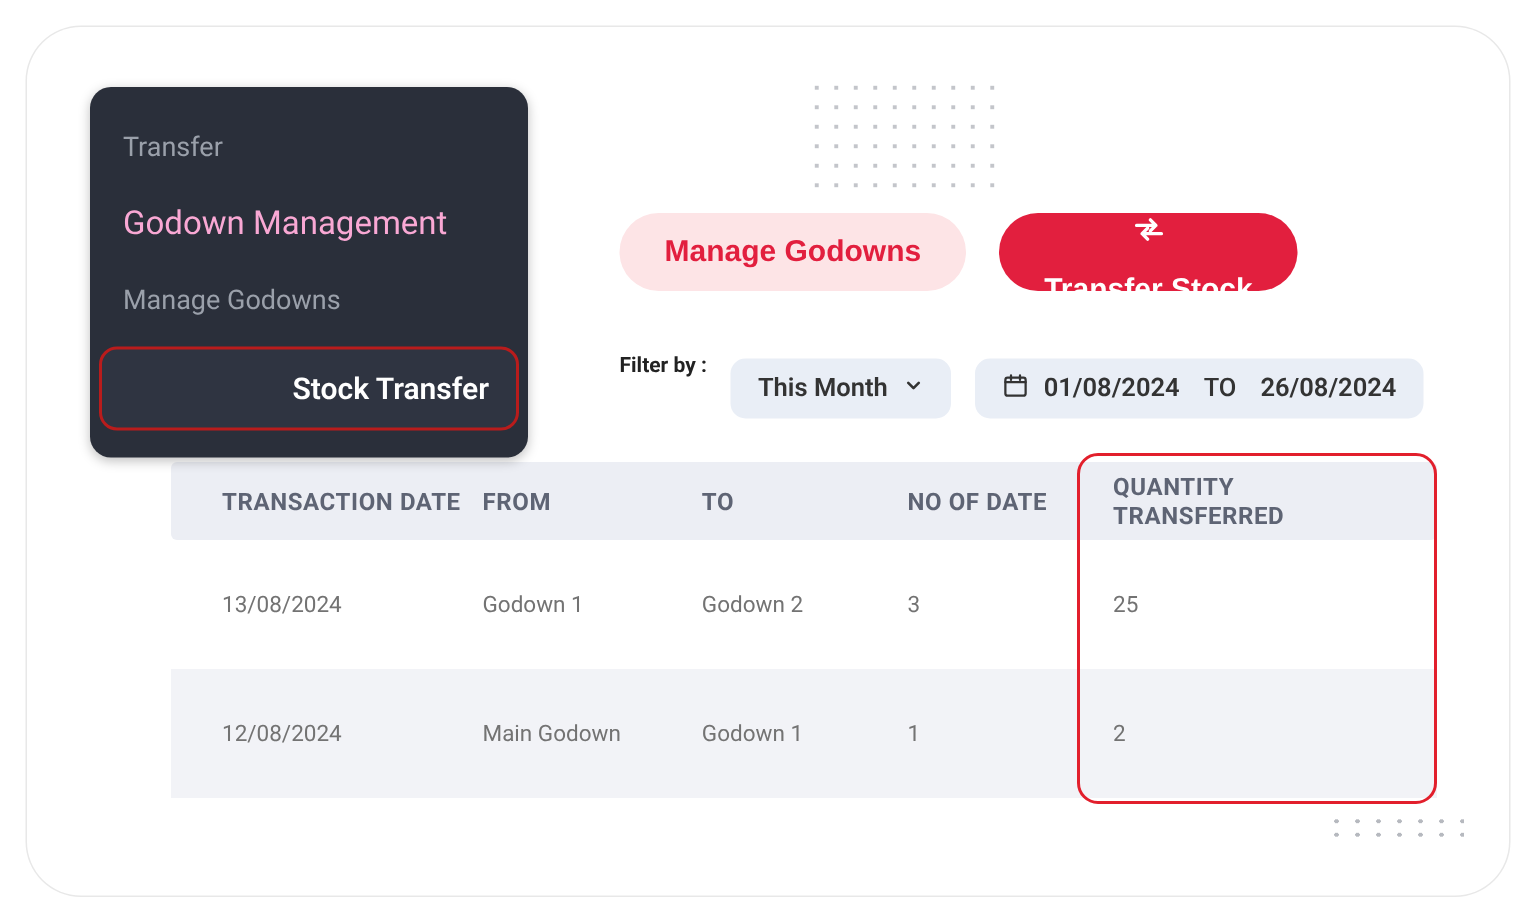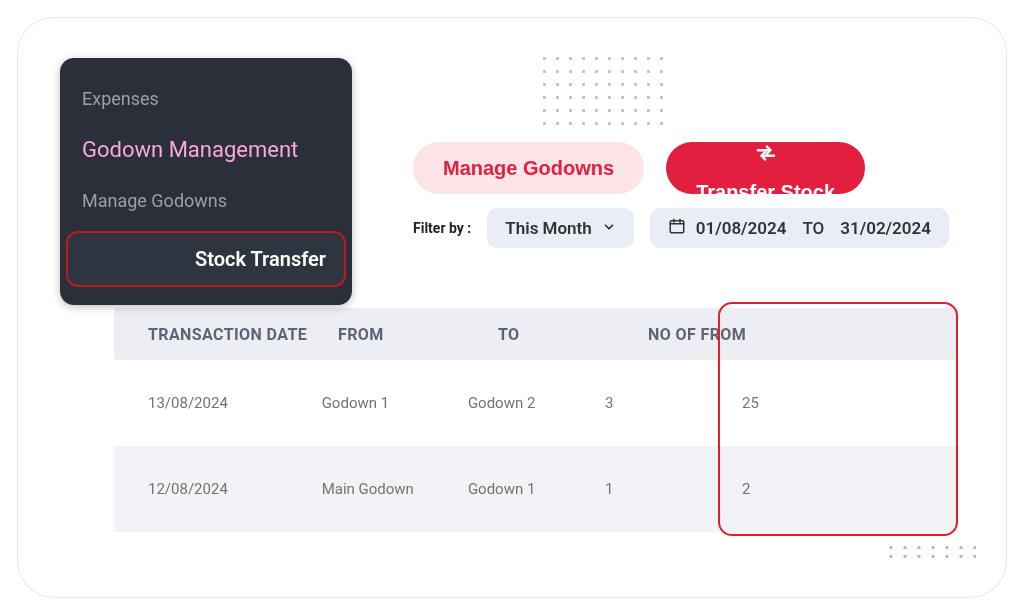--- a/index.html
+++ b/index.html
@@ -121,20 +121,21 @@
     display: inline-flex;
     align-items: center;
     gap: 10px;
     height: 40px;
     padding: 0 18px;
     background: #e9eef6;
     border-radius: 10px;
     font-size: 17px;
     font-weight: 600;
     color: #333;
+    margin-top: 31px;
   }
   .pill .chev svg { width: 14px; height: 14px; }
   .pill .cal svg { width: 18px; height: 18px; }
   .pill .to { margin: 0 6px; font-weight: 500; }
 
   
   .table-wrap {
     position: absolute;
     left: 96px; top: 290px;
     width: 844px;
@@ -180,21 +181,21 @@
 </style>
 </head>
 <body>
 
 <div class="card">
   <div class="dots-top"></div>
   <div class="dots-bottom"></div>
 
   <div class="sidebar">
     <div class="nav-item muted">
-      <span>Expenses</span>
+      <span>Transfer</span>
     </div>
     <div class="nav-item section">
       <span>Godown Management</span>
     </div>
     <div class="nav-item muted">
       <span>Manage Godowns</span>
     </div>
     <div class="nav-item active">
       <span>Stock Transfer</span>
     </div>
@@ -228,30 +229,31 @@
     <div class="pill">
       <span class="cal">
         <svg viewBox="0 0 24 24" fill="none" stroke="#333" stroke-width="2" stroke-linecap="round" stroke-linejoin="round">
           <rect x="3" y="5" width="18" height="16" rx="2"></rect>
             <path d="M3 9h18"></path>
             <path d="M8 3v4M16 3v4"></path>
         </svg>
       </span>
       <span>01/08/2024</span>
       <span class="to">TO</span>
-      <span>31/02/2024</span>
+      <span>26/08/2024</span>
     </div>
   </div>
 
   <div class="table-wrap">
     <div class="thead">
       <div class="col-date">TRANSACTION DATE</div>
       <div class="col-from">FROM</div>
       <div class="col-to">TO</div>
-      <div class="col-items">NO OF FROM</div>
+      <div class="col-items">NO OF DATE</div>
+      <div class="col-qty">QUANTITY TRANSFERRED</div>
     </div>
 
     <div class="row">
       <div class="col-date">13/08/2024</div>
       <div class="col-from">Godown 1</div>
       <div class="col-to">Godown 2</div>
       <div class="col-items">3</div>
       <div class="col-qty">25</div>
     </div>
 

